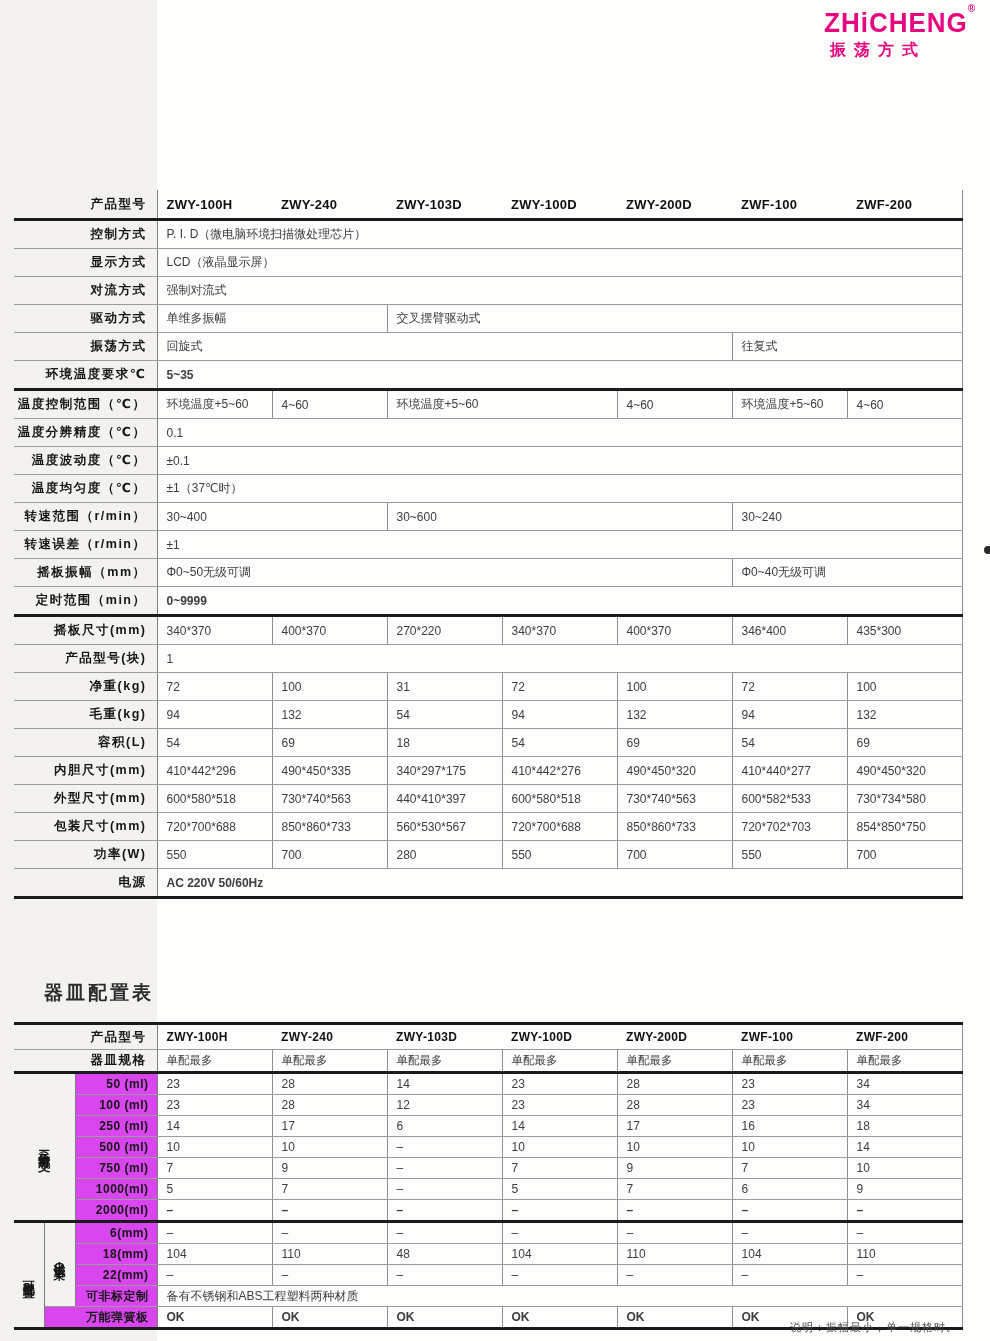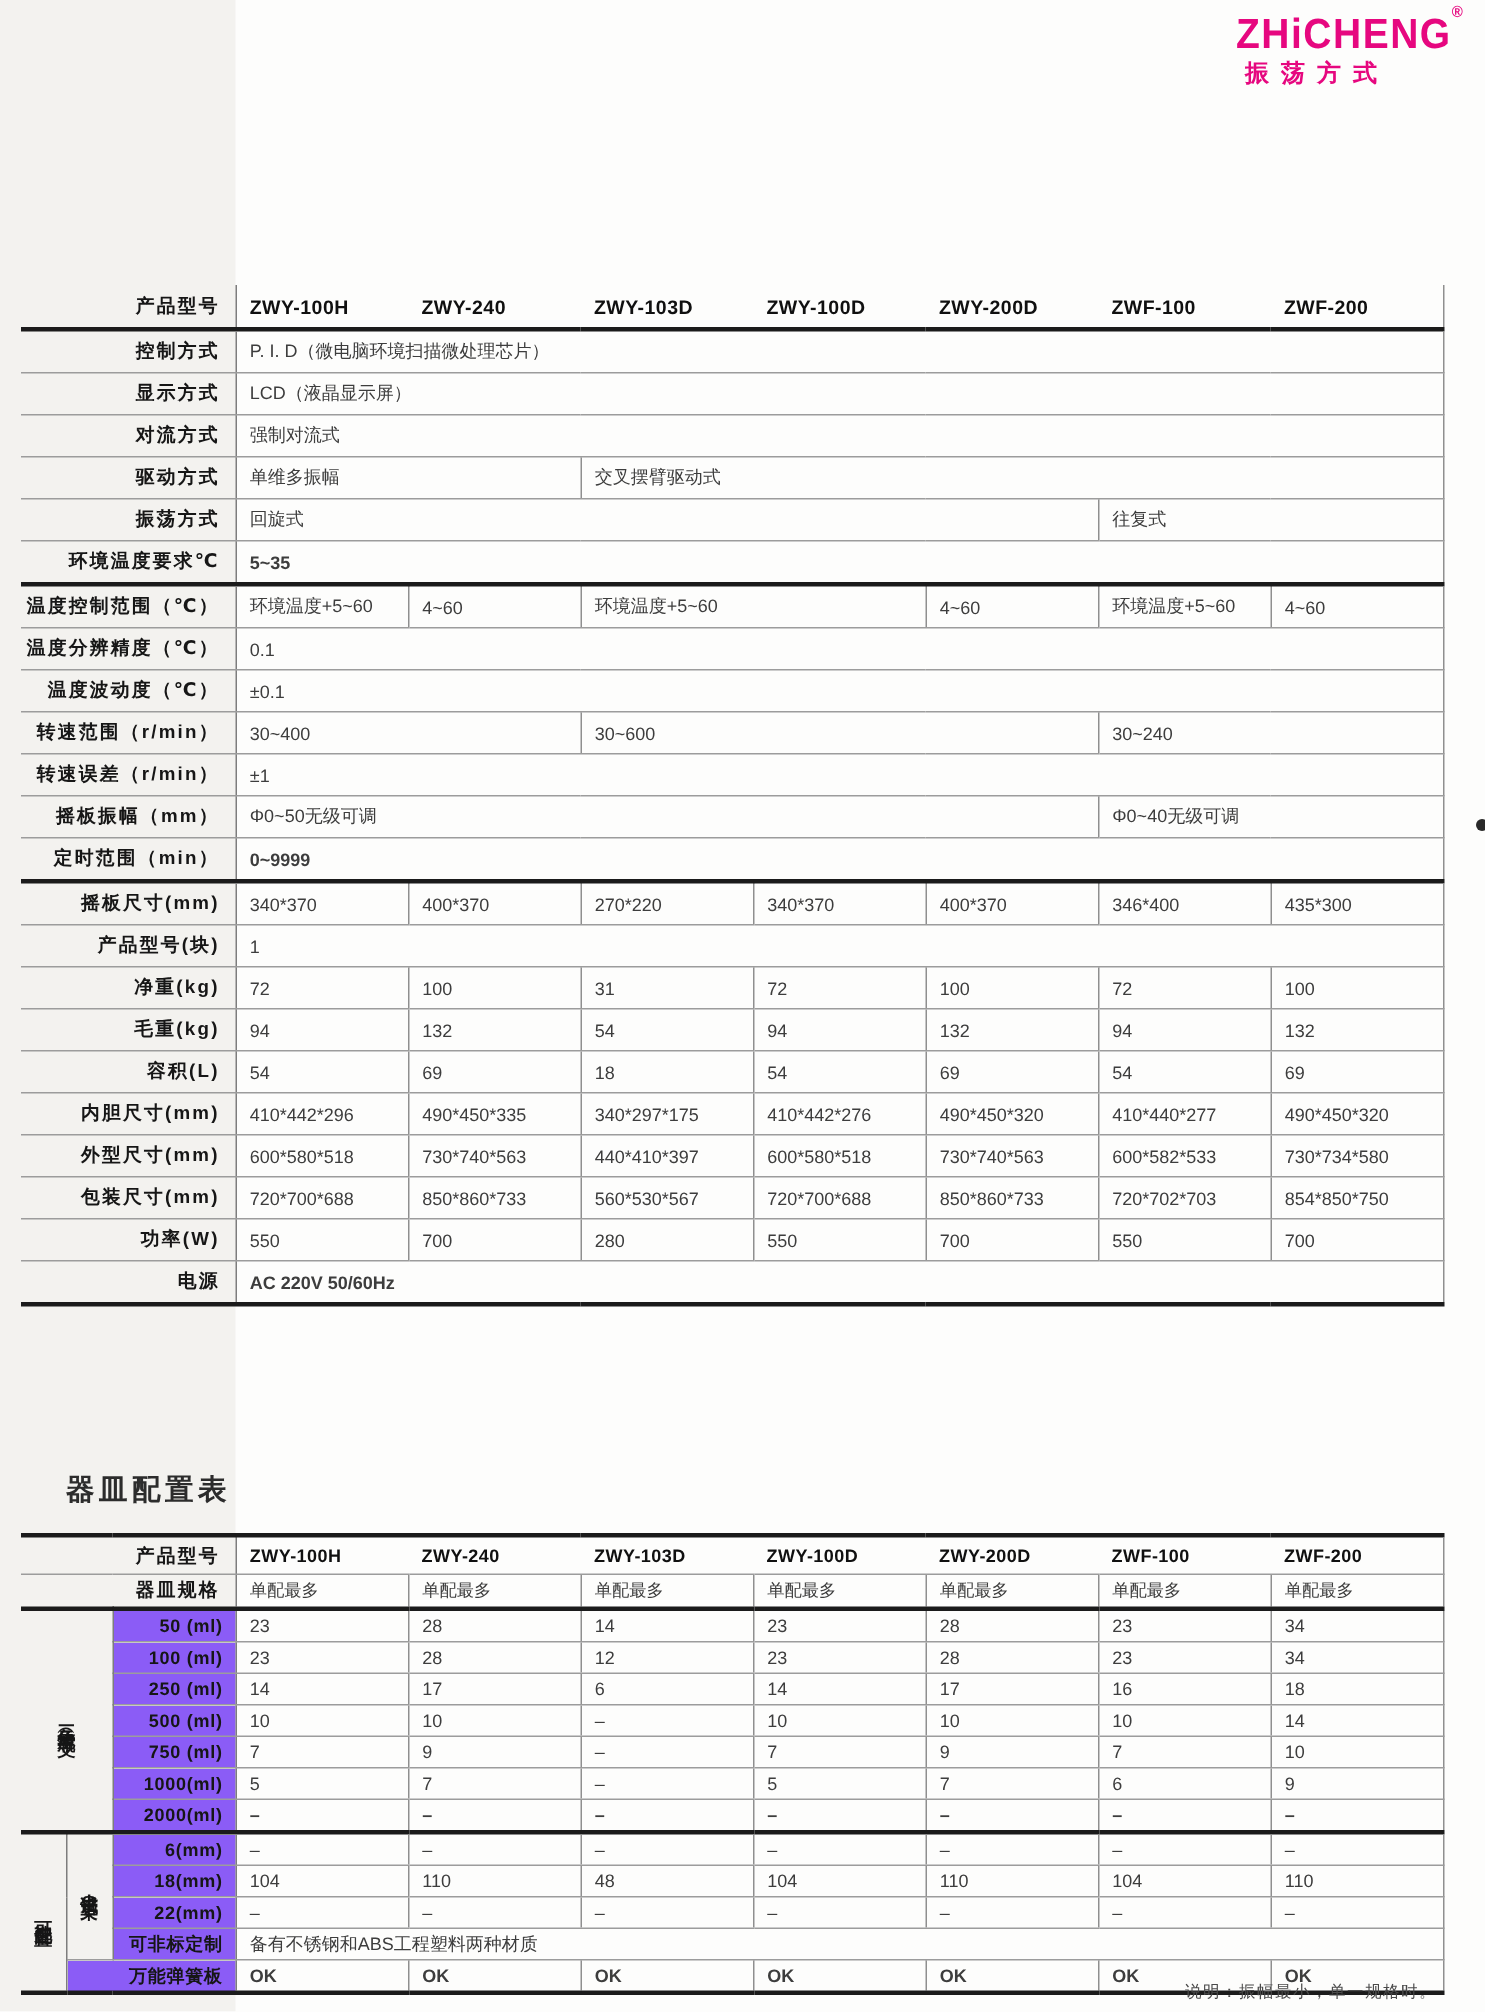--- a/index.html
+++ b/index.html
@@ -45,21 +45,21 @@
   #cfg-table td.lbl{
     background:#f3f2ef;text-align:right;padding:0 10px 0 0;font-weight:bold;color:#161616;
     font-size:12.5px;letter-spacing:1.5px;border-right:1px solid #7d7d7d;
   }
   #cfg-table td.vlbl{
     background:#f3f2ef;writing-mode:vertical-rl;text-orientation:upright;
     text-align:center;padding:3px 0;font-weight:bold;color:#161616;font-size:12px;
     letter-spacing:2px;border-right:1px solid #7d7d7d;line-height:1;
   }
   #cfg-table td.szlbl{
-    background:#8b5cf6;text-align:right;padding:0 8px 0 0;font-weight:bold;color:#161616;
+    background:#d946ef;text-align:right;padding:0 8px 0 0;font-weight:bold;color:#161616;
     font-size:12px;border-right:1px solid #7d7d7d;letter-spacing:0.5px;
   }
   #cfg-table td.subval{font-size:11.5px;color:#3d3d3d;margin-left:38px;}
 
   
   .note{position:absolute;right:32px;top:1320px;font-size:11px;color:#4a4a4a;letter-spacing:1px;}
   .edge-dot{position:absolute;left:984px;top:546px;width:8px;height:8px;border-radius:50%;background:#2a2a2a;}
 </style>
 </head>
 <body>
@@ -130,20 +130,24 @@
       </tr>
       <tr>
         <td class="lbl">温度分辨精度（℃）</td>
         <td class="val" colspan="7">0.1</td>
       </tr>
       <tr>
         <td class="lbl">温度波动度（℃）</td>
         <td class="val" colspan="7">±0.1</td>
       </tr>
       <tr>
+        <td class="lbl">温度均匀度（℃）</td>
+        <td class="val" colspan="7">±1（37℃时）</td>
+      </tr>
+      <tr>
         <td class="lbl">转速范围（r/min）</td>
         <td class="val" colspan="2">30~400</td>
         <td class="val" colspan="3">30~600</td>
         <td class="val" colspan="2">30~240</td>
       </tr>
       <tr>
         <td class="lbl">转速误差（r/min）</td>
         <td class="val" colspan="7">±1</td>
       </tr>
       <tr>

